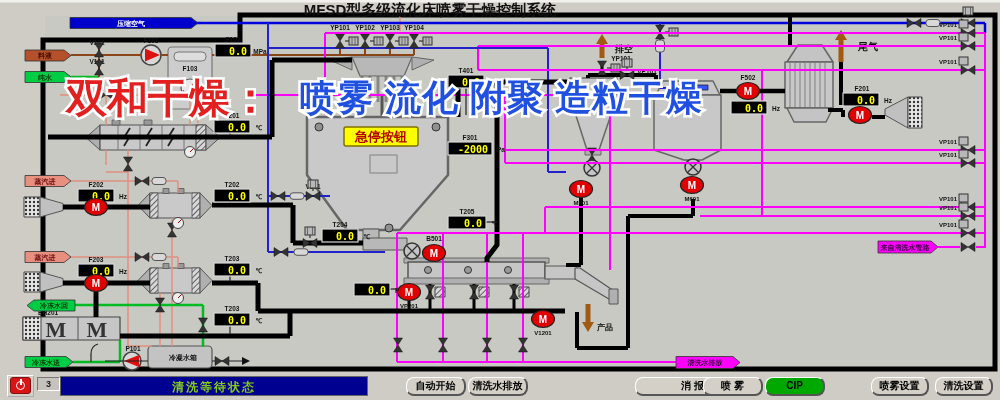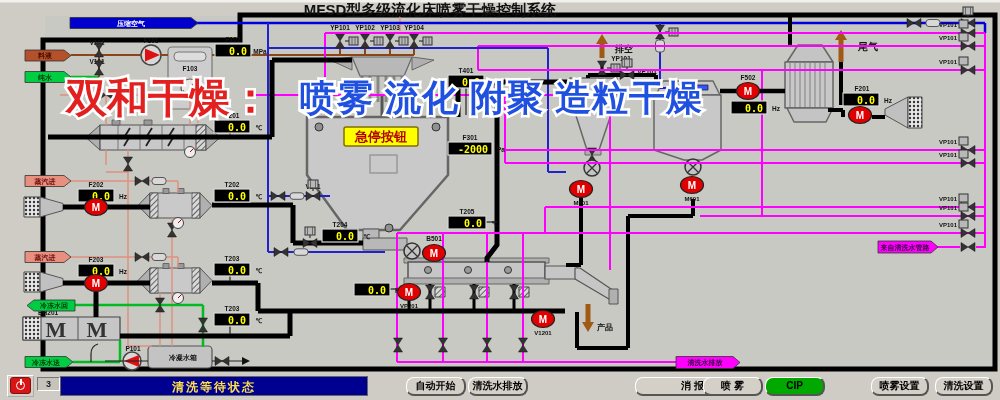--- a/index.html
+++ b/index.html
@@ -3,21 +3,21 @@
 <meta charset="utf-8">
 <style>
   html,body{margin:0;padding:0;}
   body{width:1000px;height:400px;position:relative;background:#cfccc5;font-family:"Liberation Sans",sans-serif;overflow:hidden;}
   #diagram{position:absolute;left:0;top:0;}
   .titlebar{position:absolute;top:0;left:0;width:100%;height:14px;}
   .main-title{position:absolute;top:1px;left:230px;width:400px;text-align:center;font-size:15px;font-weight:bold;color:#111;}
   .company{position:absolute;top:2px;right:4px;font-size:8.5px;font-weight:bold;color:#111;}
   #toolbar .btn{position:absolute;top:377px;height:16px;background:#d4d0c8;border-top:1px solid #fff;border-left:1px solid #fff;border-right:2px solid #555;border-bottom:2px solid #555;font-size:10px;font-weight:bold;color:#000;text-align:center;line-height:16px;cursor:default;border-radius:8px;}
   #status-bar{position:absolute;top:376px;left:60px;width:306px;height:18px;background:#000090;border:1px solid #666;text-align:center;}
-  #status-bar span{font-size:12px;font-weight:bold;color:#fde047;letter-spacing:2px;line-height:18px;font-family:Liberation Mono, monospace;}
+  #status-bar span{font-size:12px;font-weight:bold;color:#84cc16;letter-spacing:2px;line-height:18px;font-family:Liberation Mono, monospace;}
   #power-btn{position:absolute;top:375px;left:7px;width:25px;height:20px;background:#d4d0c8;border:1px outset #fff;}
   #power-btn .pwr{position:absolute;left:2px;top:1px;width:19px;height:15px;background:#d81414;border-radius:3px;border:1px solid #801010;}
   #power-btn .pwr:before{content:"";position:absolute;left:5px;top:3px;width:7px;height:7px;border:1.5px solid #fff;border-radius:50%;}
   #power-btn .pwr:after{content:"";position:absolute;left:9px;top:1px;width:1.5px;height:6px;background:#fff;}
   #counter-box{position:absolute;top:377px;left:37px;width:21px;height:12px;background:#c6c3bc;border-top:1px solid #777;border-left:1px solid #777;border-right:1px solid #fff;border-bottom:1px solid #fff;font-size:9px;font-weight:bold;color:#222;text-align:center;line-height:12px;}
 </style>
 </head>
 <body>
 
 <svg id="diagram" width="1000" height="400" viewBox="0 0 1000 400">

